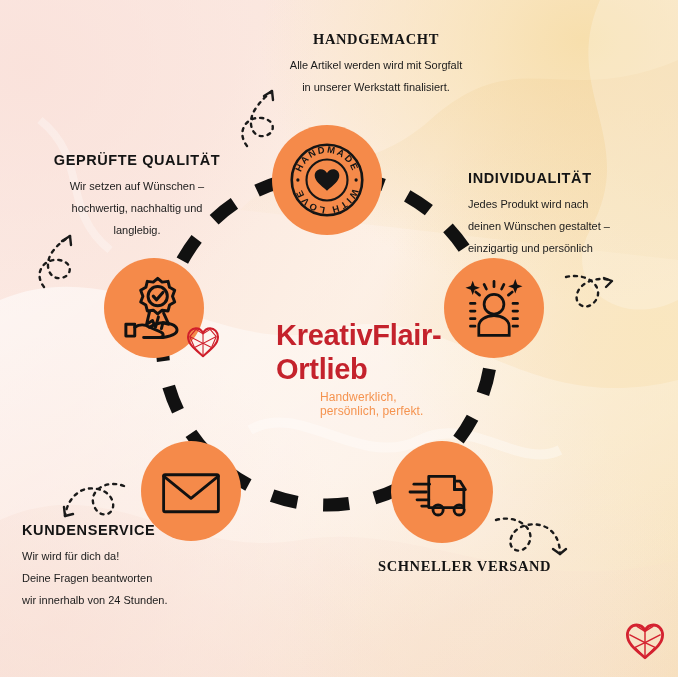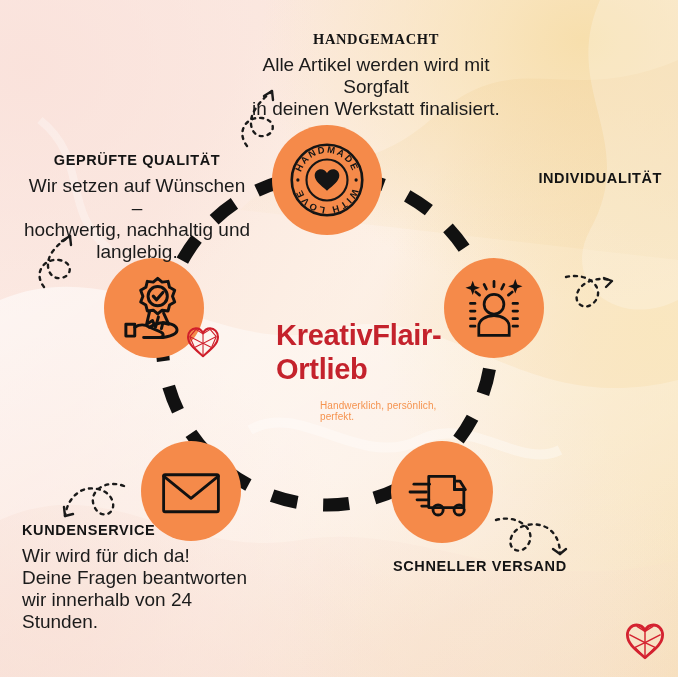--- a/index.html
+++ b/index.html
@@ -24,42 +24,42 @@
   }
   .veil { position:absolute; pointer-events:none; }
 
   
   .blk { position:absolute; }
   .ttl {
     font-weight:bold; color:#141414; letter-spacing:0.6px;
     font-size:14.5px; white-space:nowrap;
   }
   .body-txt {
-    color:#1b1b1b; font-size:19px; line-height:22px;
+    color:#1b1b1b; font-size:11px; line-height:22px;
   }
 
   
   .node {
     position:absolute; border-radius:50%;
     background:#f58a4a;
     display:flex; align-items:center; justify-content:center;
   }
 
   
   #logo-wrap {
     position:absolute; left:186px; top:316px; width:272px; height:64px;
     display:flex; align-items:flex-start;gap:48px;
   }
   #logo-name {
     font-size:29px; font-weight:bold; color:#c4222c;
     letter-spacing:-0.3px; line-height:34px;
   }
   #logo-tag {
-    font-size:10px; color:#f5934f; letter-spacing:0.1px;
-    margin-top:14px; margin-left:44px;
+    font-size:12px; color:#f5934f; letter-spacing:0.1px;
+    margin-top:4px; margin-left:44px;
   }
   #logo-text-col { margin-left:8px; margin-top:2px; }
 </style>
 </head>
 <body>
 
 <div id="canvas">
 
   <svg class="veil" width="678" height="677">
     <defs>
@@ -218,47 +218,52 @@
     <div id="logo-text-col">
       <div id="logo-name">KreativFlair-Ortlieb</div>
       <div id="logo-tag">Handwerklich, persönlich, perfekt.</div>
     </div>
   </div>
 
   <div class="blk" style="left:252px; top:31px; width:300px;">
     <div class="ttl" style="text-align:center; width:248px;font-family:Liberation Serif, serif;">HANDGEMACHT</div>
     <div class="body-txt" style="margin-top:6px; text-align:center; width:248px;">
       <div>Alle Artikel werden  wird mit Sorgfalt</div>
-      <div>in deinen Werkstatt finalisiert.</div>
+      <div>in unserer Werkstatt finalisiert.</div>
     </div>
   </div>
 
   <div class="blk" style="left:22px; top:152px; width:230px;text-align:center;">
     <div class="ttl">GEPRÜFTE QUALITÄT</div>
     <div class="body-txt" style="margin-top:7px;">
       <div>Wir setzen auf Wünschen –</div>
       <div>hochwertig, nachhaltig und</div>
       <div>langlebig.</div>
     </div>
   </div>
 
   <div class="blk" style="left:468px; top:170px; width:210px;">
-    <div class="ttl" style="text-align:right; width:194px;">INDIVIDUALITÄT</div>
+    <div class="ttl" style="text-align:left; width:194px;">INDIVIDUALITÄT</div>
+    <div class="body-txt" style="margin-top:7px; width:200px;">
+      <div>Jedes Produkt wird nach</div>
+      <div>deinen Wünschen gestaltet –</div>
+      <div>einzigartig und persönlich</div>
+    </div>
   </div>
 
   <div class="blk" style="left:22px; top:522px; width:250px;">
     <div class="ttl">KUNDENSERVICE</div>
     <div class="body-txt" style="margin-top:7px;">
       <div>Wir wird für dich da!</div>
       <div>Deine Fragen beantworten</div>
       <div>wir innerhalb von 24 Stunden.</div>
     </div>
   </div>
 
-  <div class="blk" style="left:393px; top:558px; width:280px;">
+  <div class="blk" style="left:378px; top:558px; width:280px;font-family:Liberation Serif, serif;">
     <div class="ttl">SCHNELLER VERSAND</div>
   </div>
 
   <div class="blk" style="left:625px; top:622px;">
     <svg width="40" height="38" viewBox="0 0 100 92">
       <g stroke="#d42230" stroke-width="7" fill="none" stroke-linejoin="round">
         <path d="M50,88 C30,70 6,54 6,31 C6,16 17,6 29,6 C39,6 46,12 50,20
                  C54,12 61,6 71,6 C83,6 94,16 94,31 C94,54 70,70 50,88 Z"></path>
       </g>
       <g stroke="#d42230" stroke-width="3.6" fill="none">

